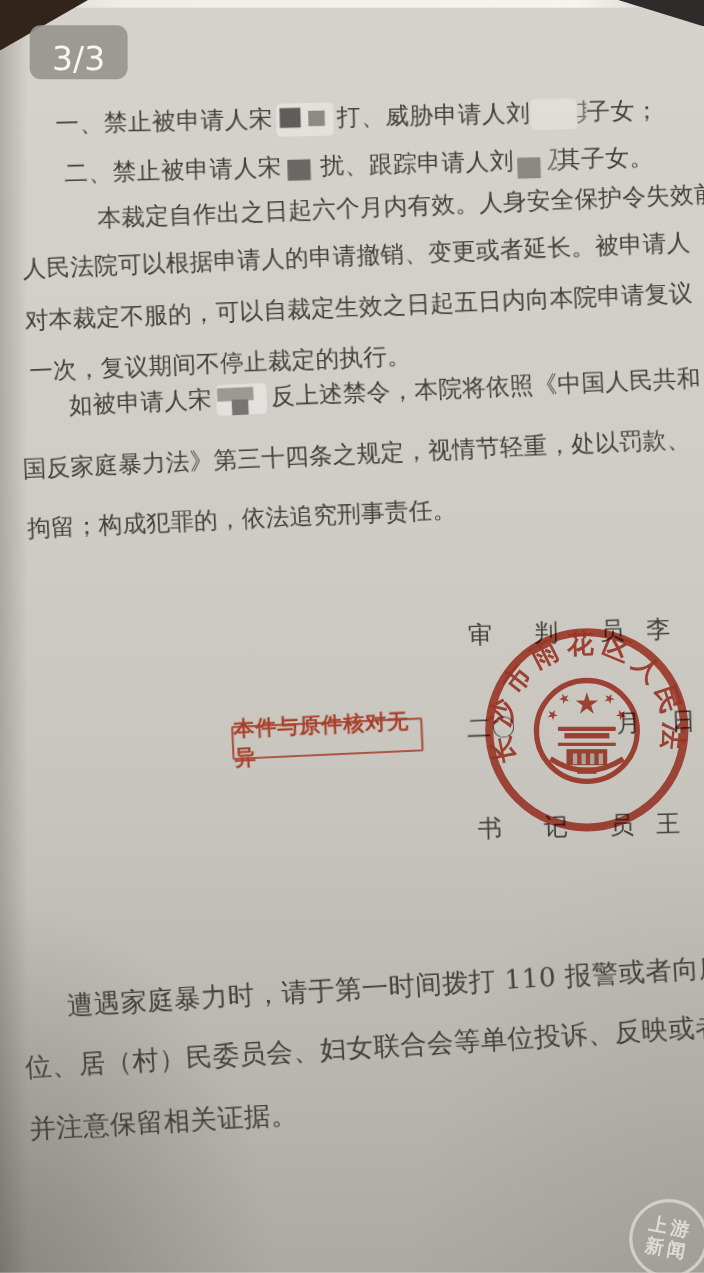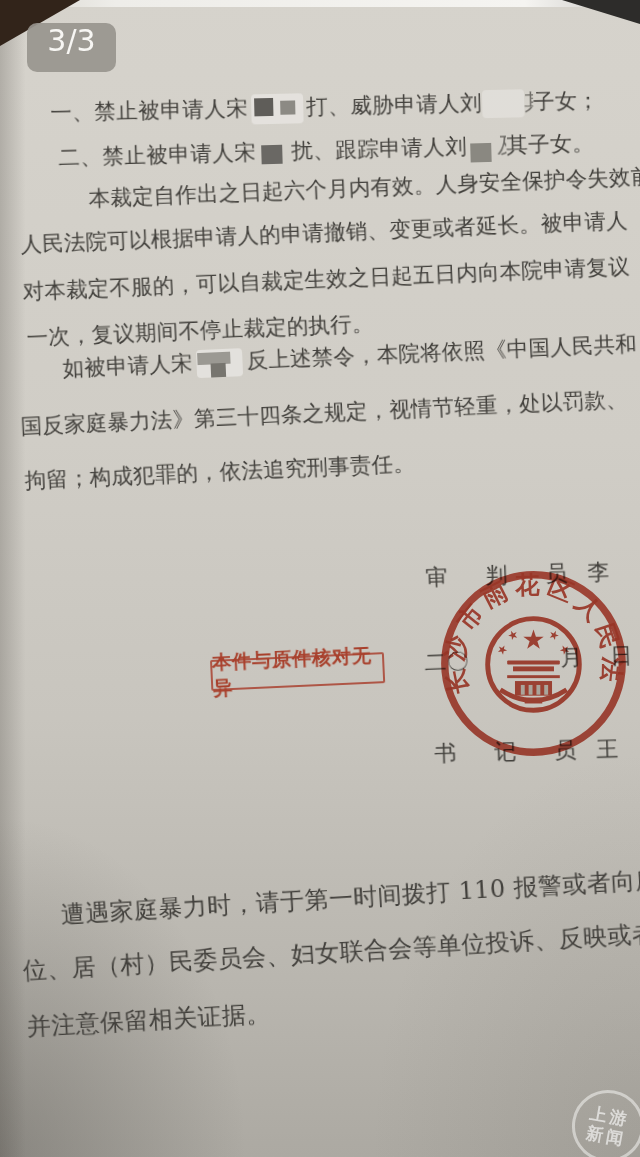--- a/index.html
+++ b/index.html
@@ -14,21 +14,21 @@
   }
   .top-strip{position:absolute;top:0;left:0;right:0;height:7px;z-index:5;
     background:linear-gradient(90deg, rgba(243,242,238,0) 0%, #eeede9 18%, #f5f4f1 82%, #c6c5c1 100%);}
   .corner-tl{position:absolute;top:0;left:0;width:80px;height:46px;z-index:6;
     background:#32241a;clip-path:polygon(0 0,100% 0,0 100%);}
   .corner-tr{position:absolute;top:0;right:0;width:78px;height:24px;z-index:6;
     background:#2d2c2a;clip-path:polygon(0 0,100% 0,100% 100%);}
 
   .badge{position:absolute;left:27px;top:23px;width:89px;height:49px;z-index:7;
     background:rgba(152,149,142,.92);border-radius:10px;
-    display:flex;align-items:flex-start;justify-content:center;
+    display:flex;align-items:flex-end;justify-content:center;
     font-family:"DejaVu Sans",sans-serif;font-size:30px;color:#f7f6f3;}
 
   .line{position:absolute;white-space:nowrap;transform-origin:0 0;color:#42403c;
     filter:blur(.35px);z-index:2;}
   .sz-item{font-size:21.5px;letter-spacing:.5px;}
   .sz-para{font-size:21.5px;letter-spacing:.2px;}
   .sz-foot{font-size:24px;letter-spacing:.4px;}
   .sz-sign{font-size:22px;}
 
   .bp{display:inline-block;vertical-align:top;background:rgba(229,227,222,.92);

